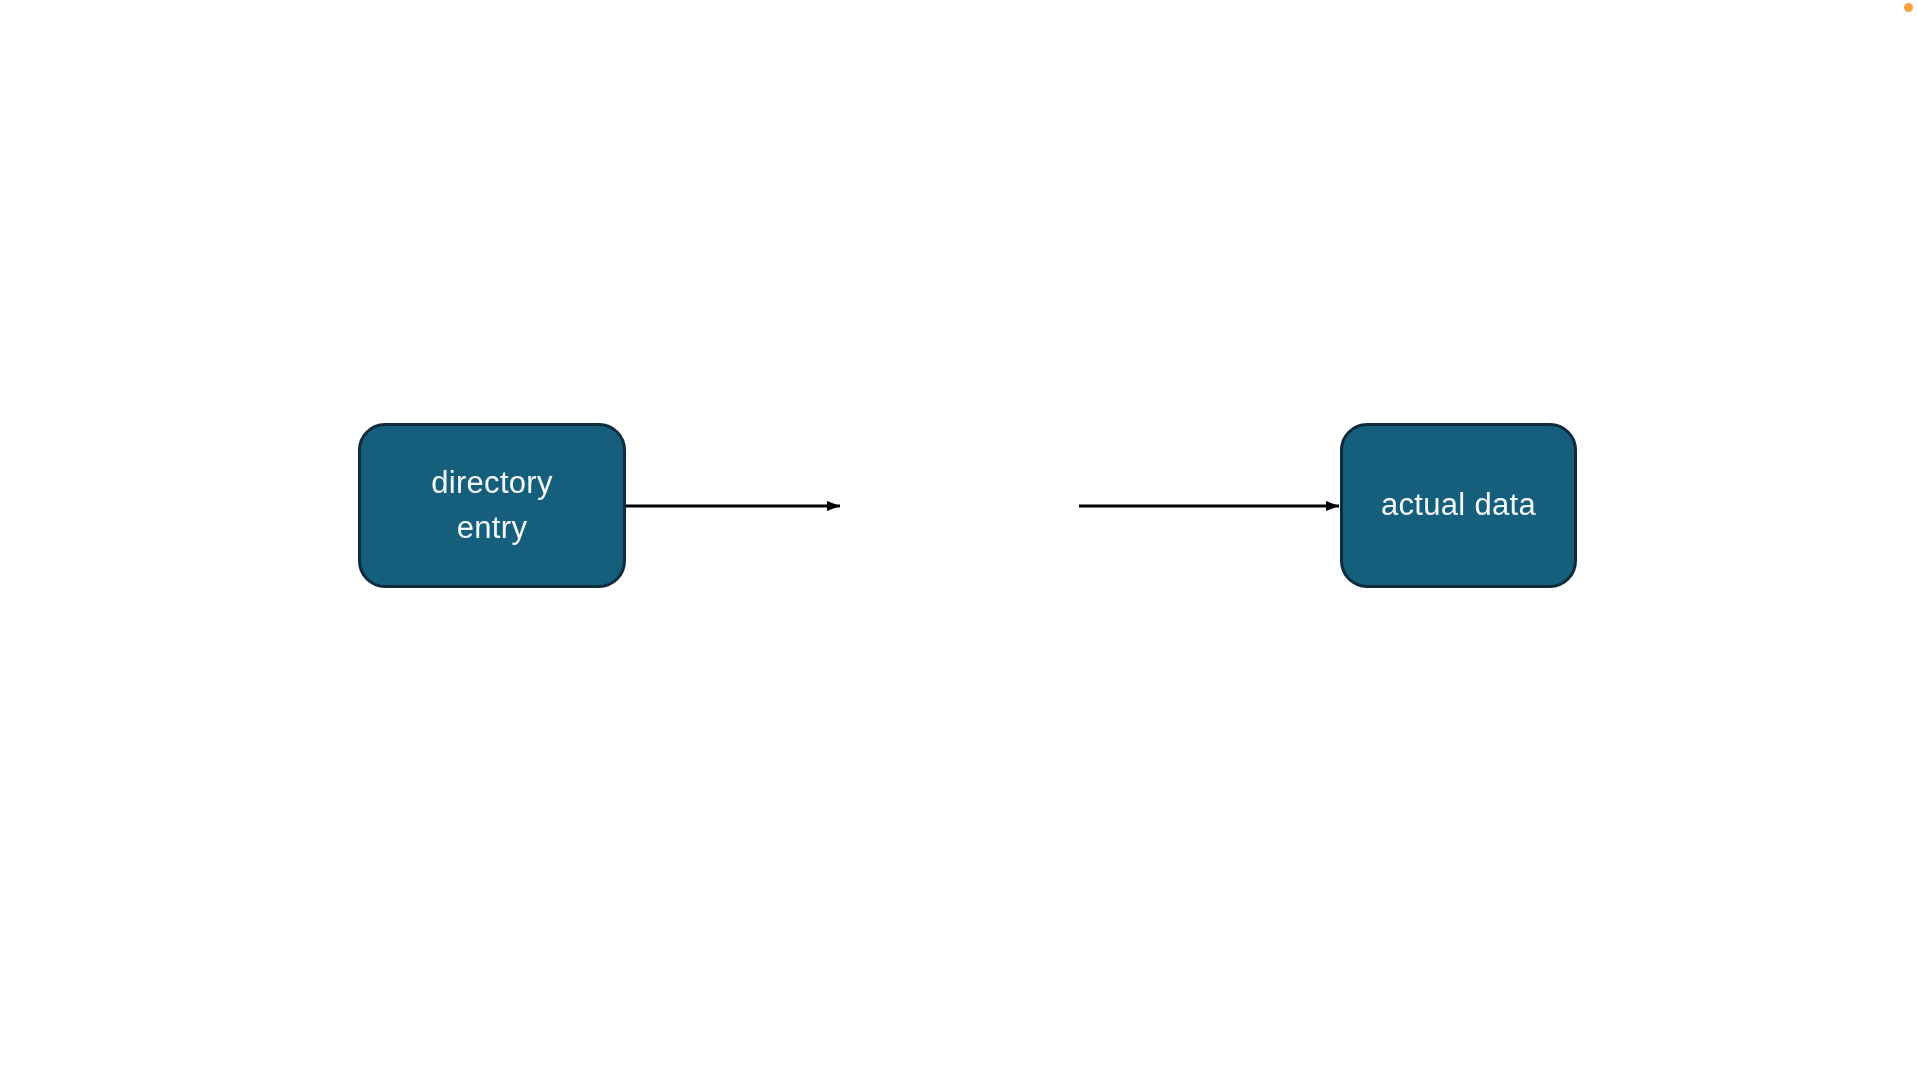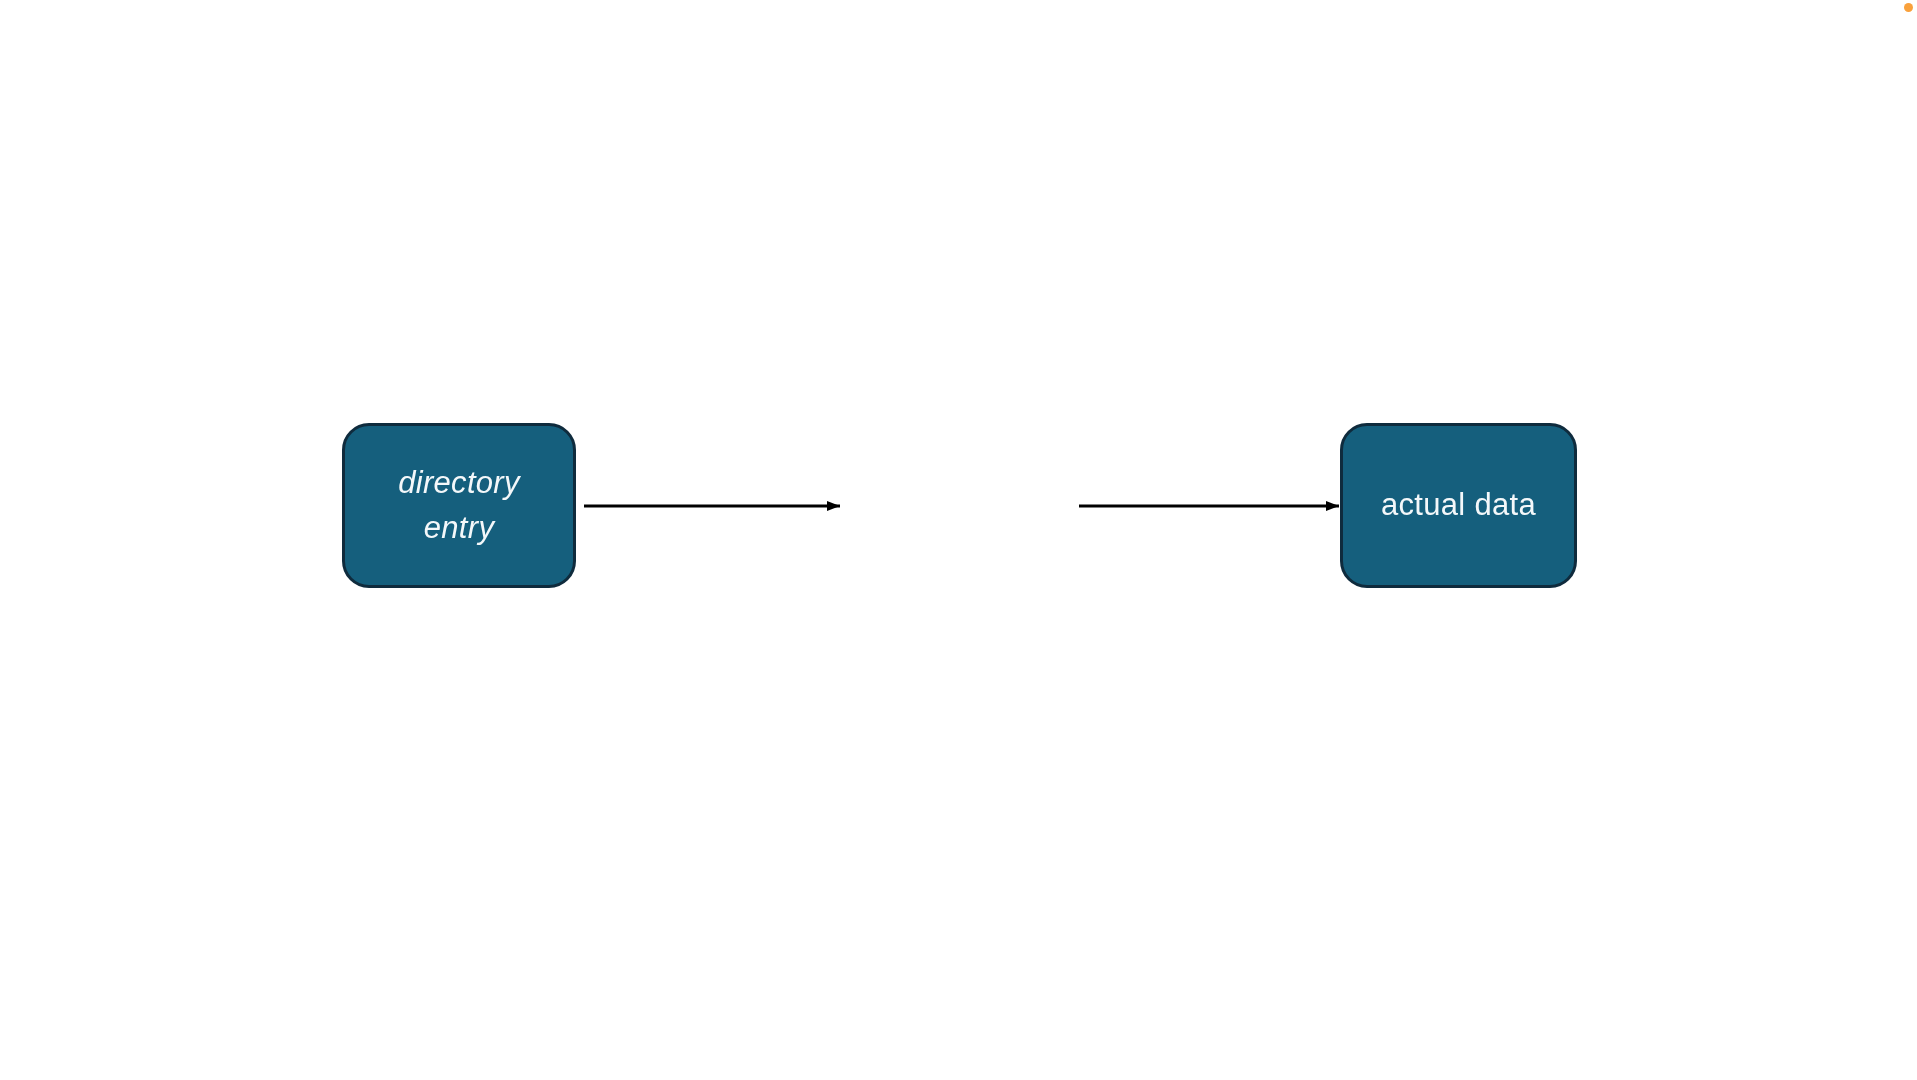--- a/index.html
+++ b/index.html
@@ -29,21 +29,21 @@
     justify-content: center;
   }
   .node-label {
     color: #F4F8FA;
     font-size: 31px;
     line-height: 1.42;
     text-align: center;
     white-space: pre-line;
     letter-spacing: 0.3px;
   }
-  .node-directory-entry { left: 342px; width: 234px; font-style: italic; }
+  .node-directory-entry { left: 358px; width: 268px; }
   .node-inode           { left: 842px; width: 237px; }
   .node-actual-data     { left: 1340px; width: 237px; }
   .indicator-dot {
     position: absolute;
     left: 1904px;
     top: 3px;
     width: 9px;
     height: 9px;
     border-radius: 50%;
     background: #F9A13C;

